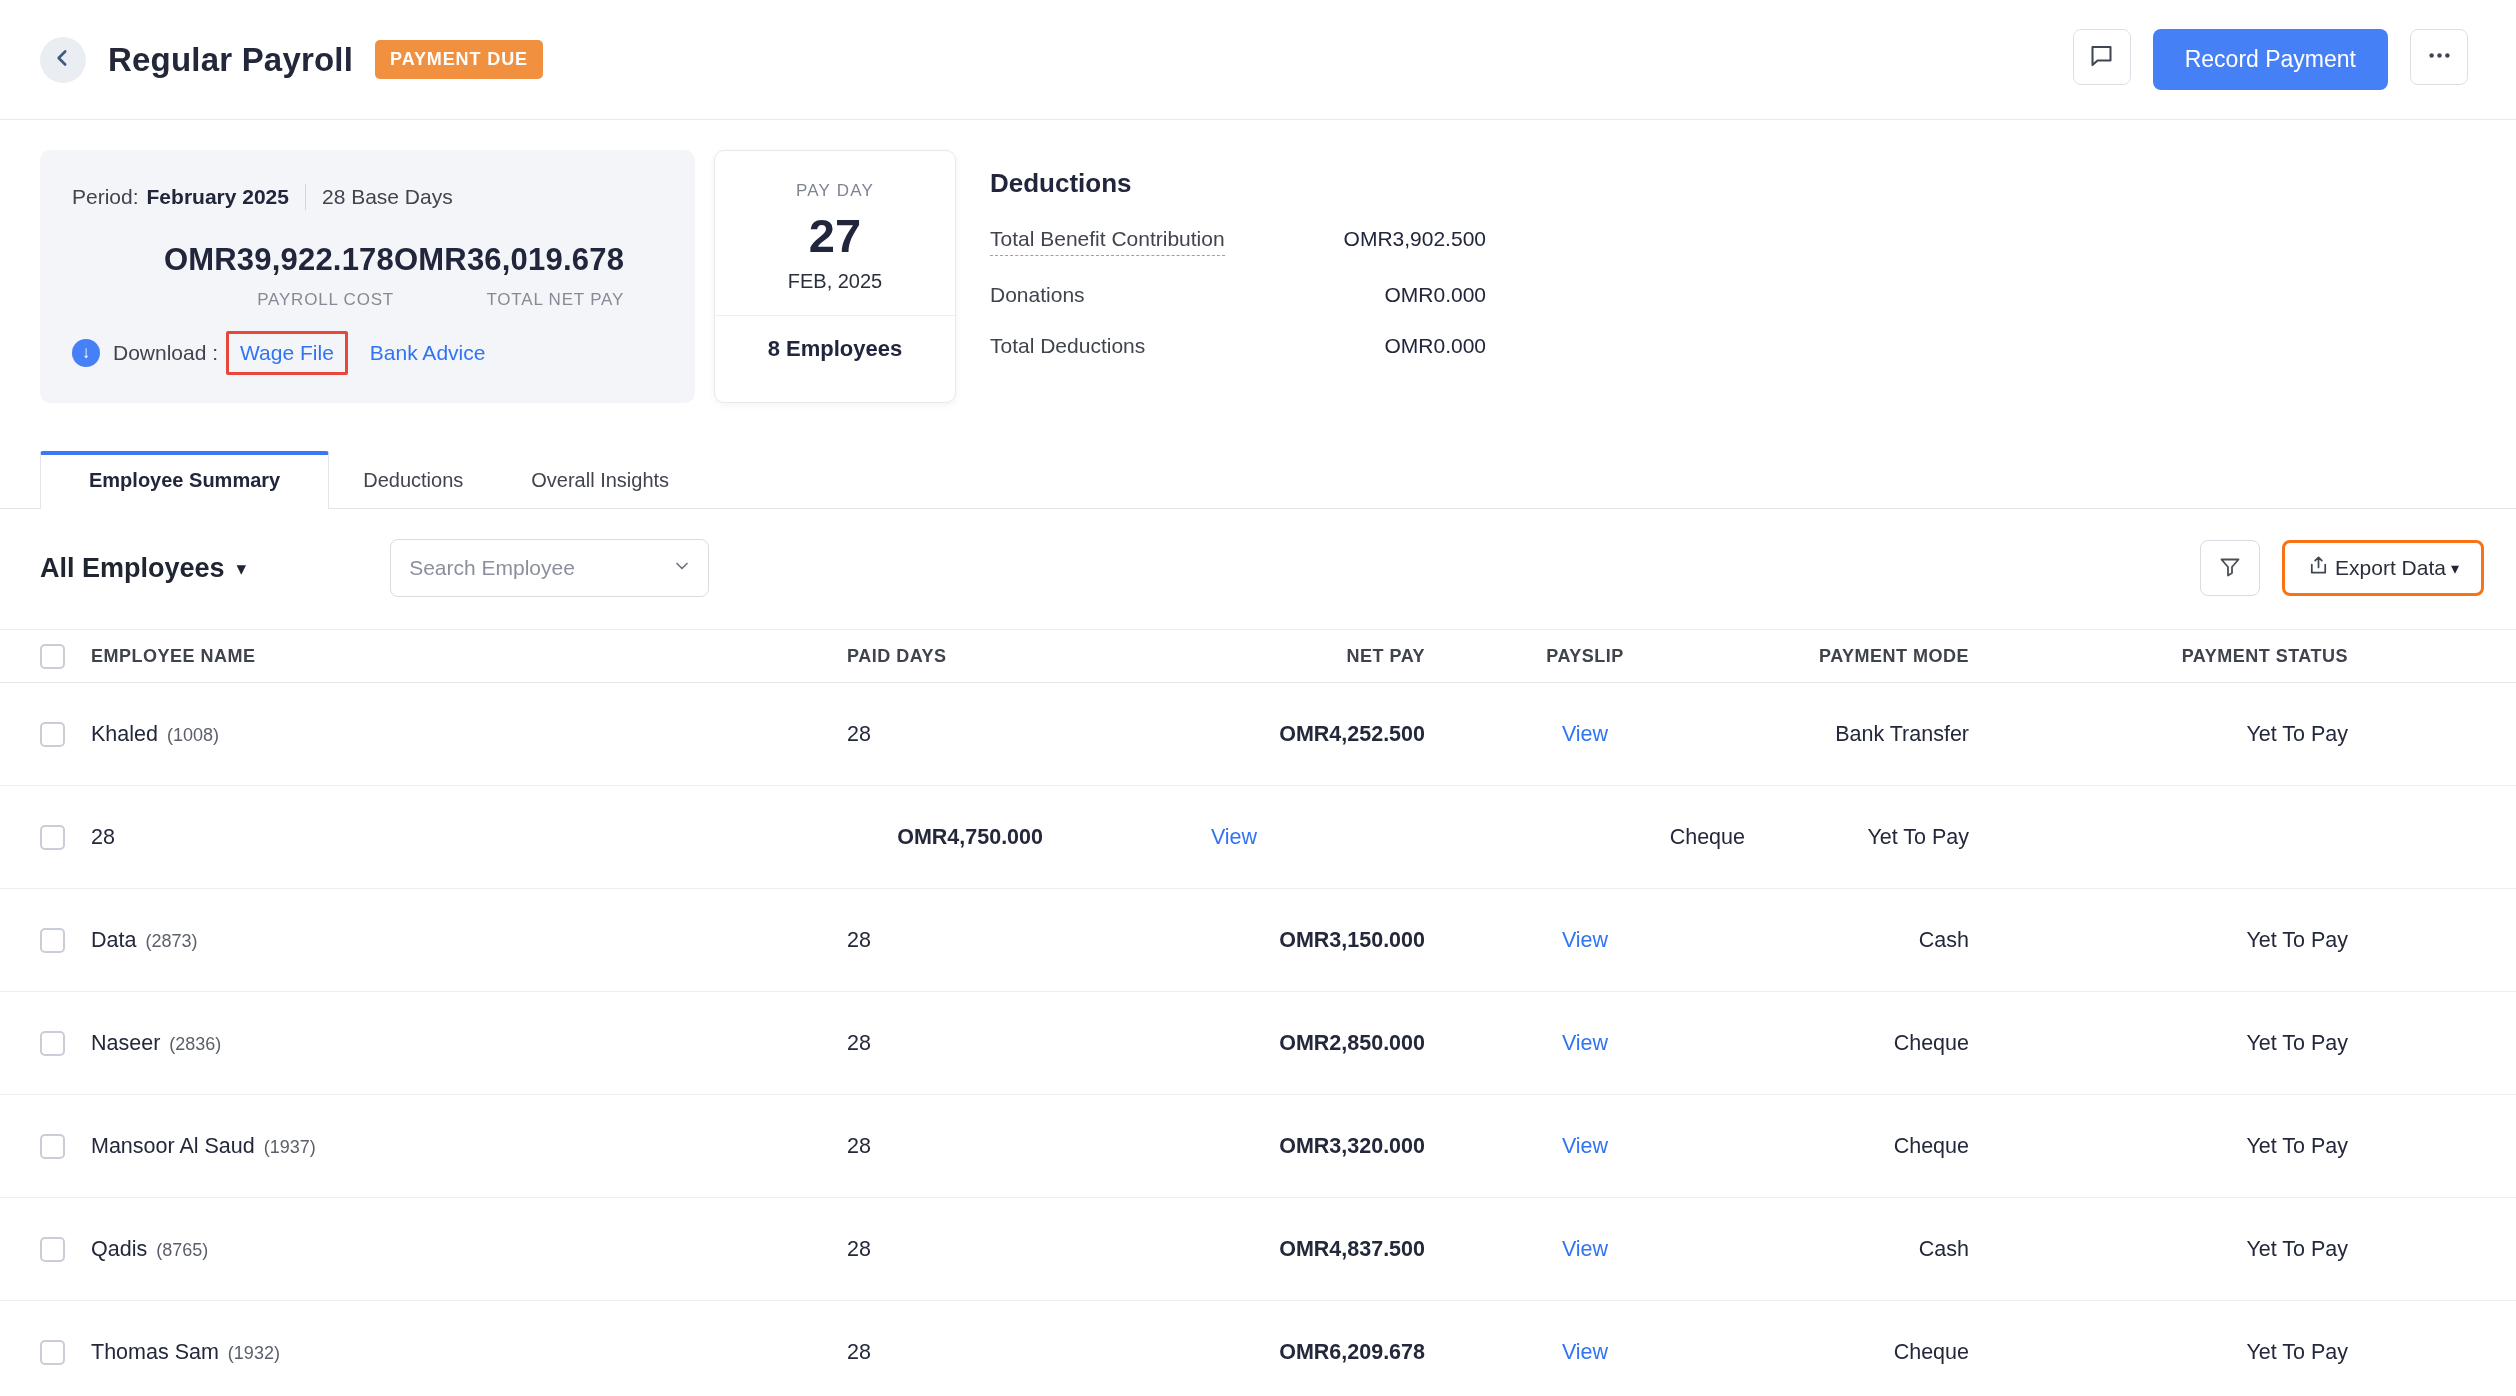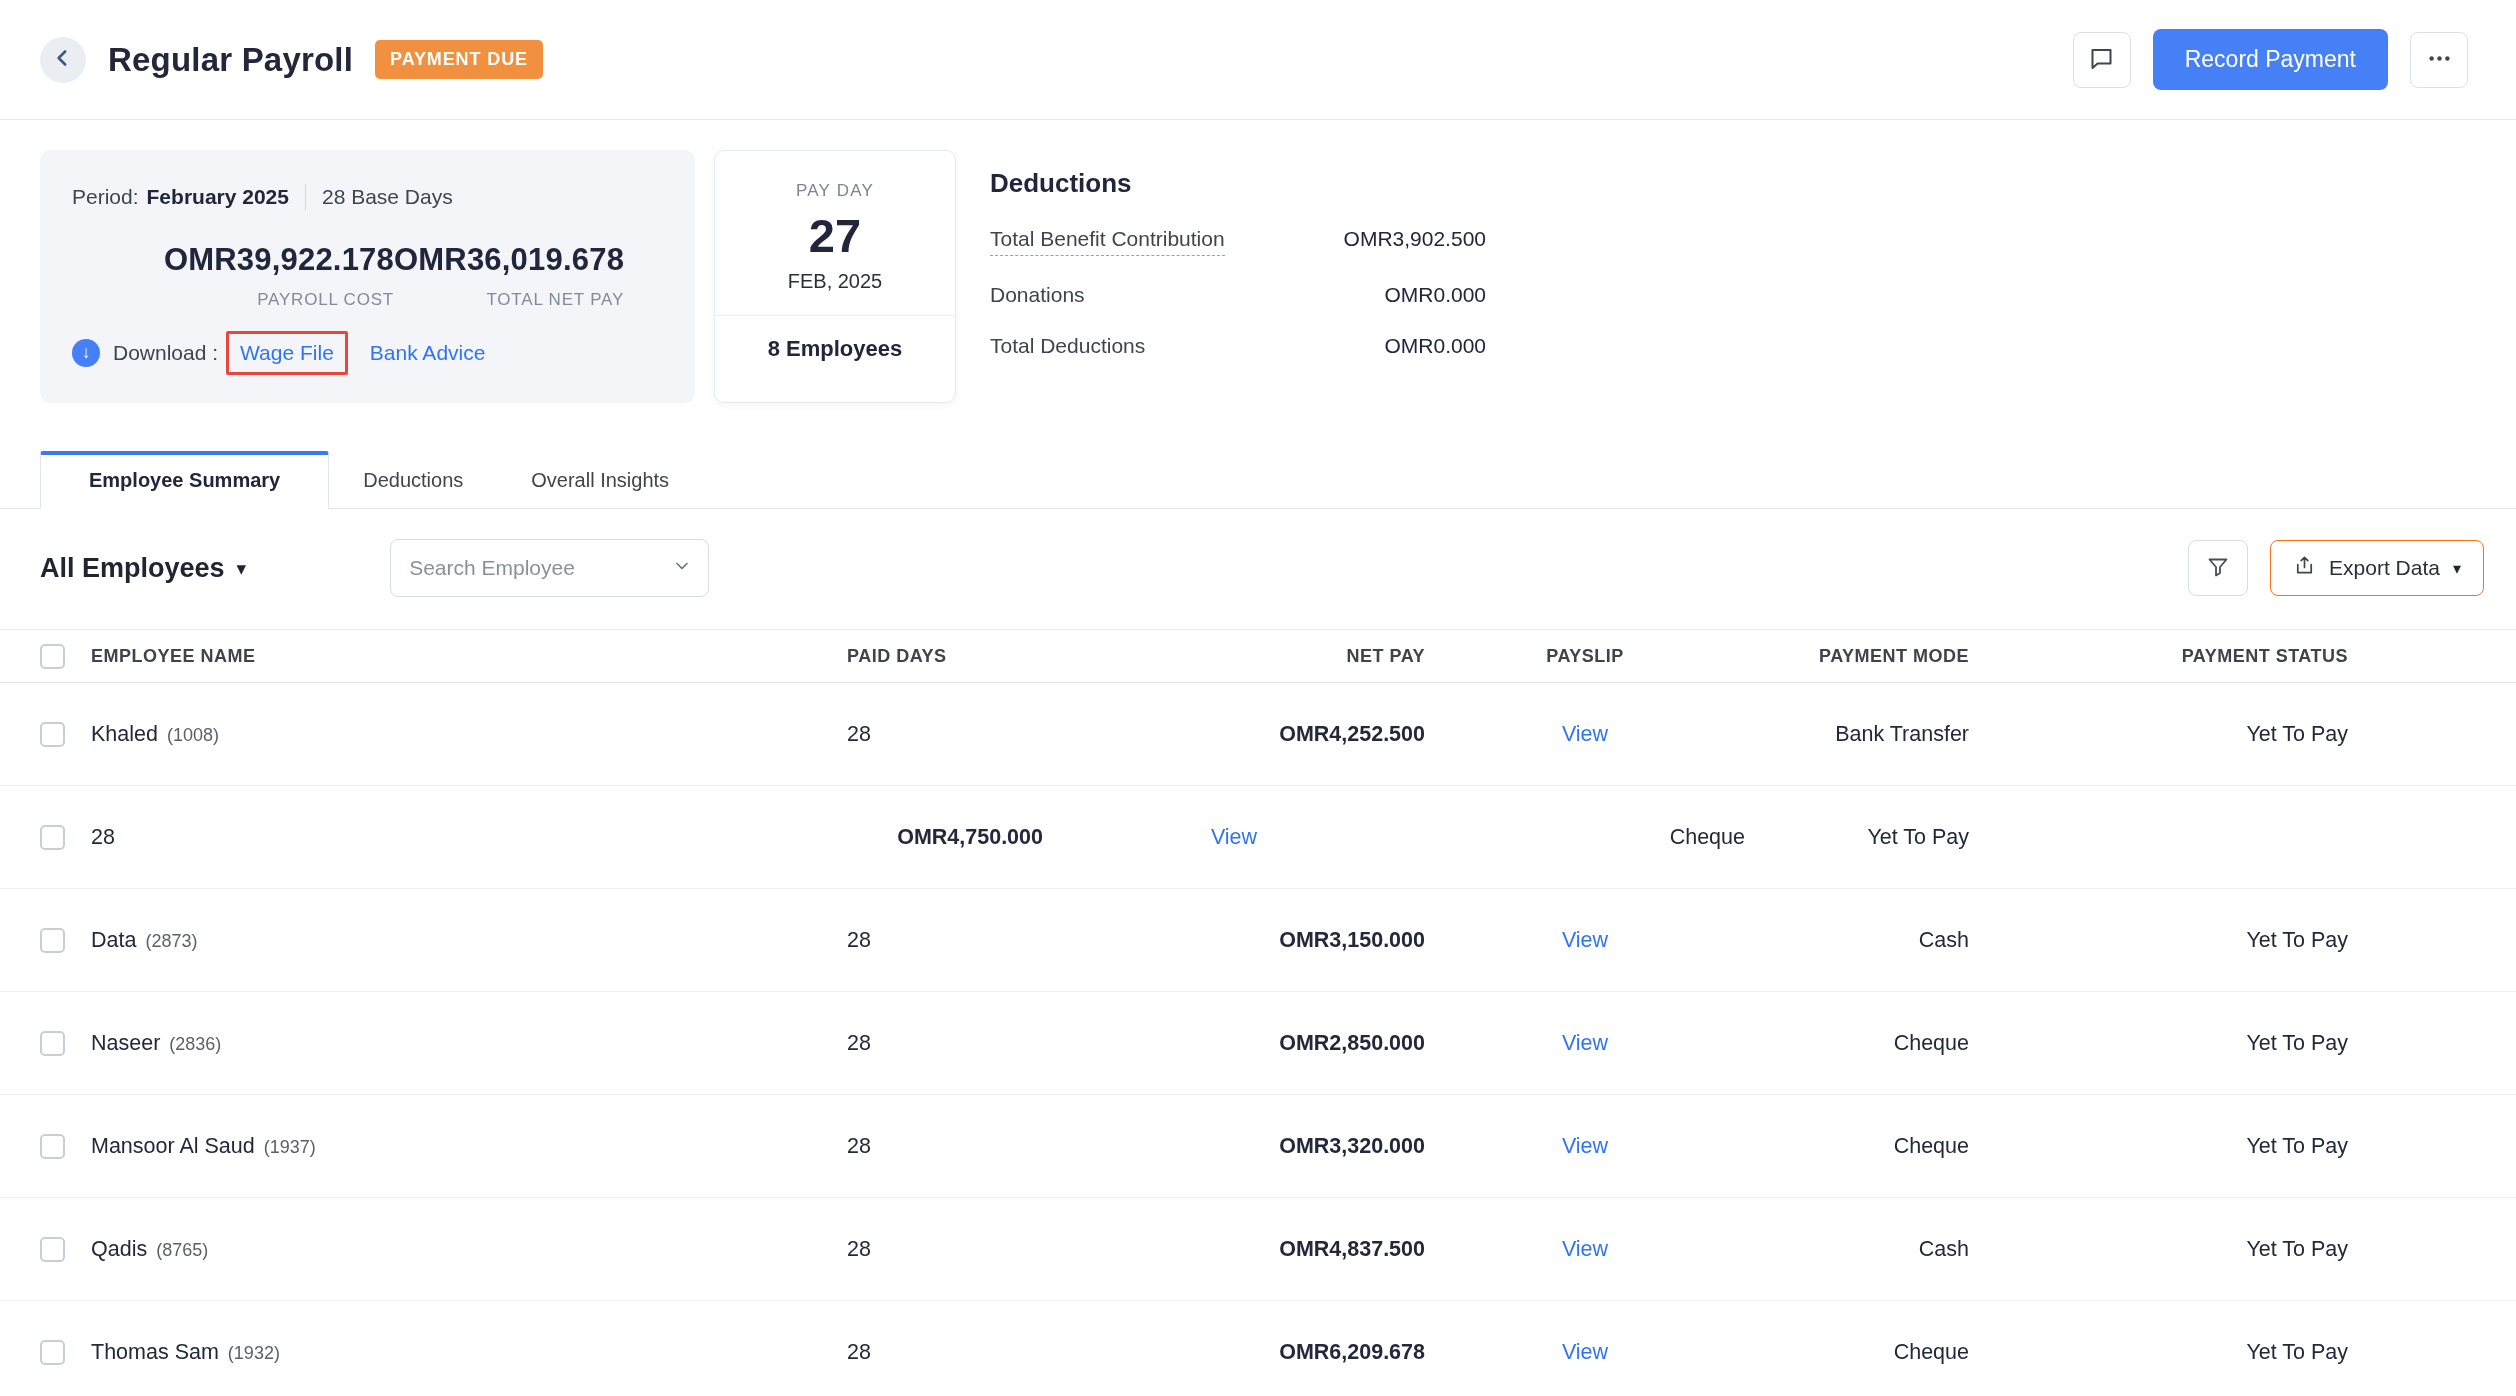--- a/index.html
+++ b/index.html
@@ -10,21 +10,21 @@
     font-family:"Liberation Sans","DejaVu Sans",sans-serif;
   }
   a { text-decoration:none; }
 
   
   .topbar { height:120px; border-bottom:1px solid #E7EAEE; display:flex; align-items:center; justify-content:space-between; padding:0 48px 0 40px; }
   .topbar-left { display:flex; align-items:center; }
   .back-btn { width:46px; height:46px; border-radius:50%; background:#EAEEF3; border:none; display:flex; align-items:center; justify-content:center; cursor:pointer; }
   .page-title { font-size:33px; font-weight:600; color:#22273A; margin:0 0 0 22px; letter-spacing:.2px; }
   .badge { margin-left:22px; background:#F1903F; color:#fff; font-size:18px; font-weight:700; letter-spacing:.9px; padding:9px 15px; border-radius:5px; }
-  .topbar-right { display:flex; align-items:center; gap:22px; }
+  .topbar-right { display:flex; gap:22px; }
   .icon-btn { height:56px; min-width:58px; border:1px solid #DCE0E6; border-radius:8px; background:#fff; display:flex; align-items:center; justify-content:center; cursor:pointer; }
   .primary-btn { height:61px; padding:0 32px; background:#4680F6; color:#fff; border:none; border-radius:8px; font-size:23px; cursor:pointer; font-family:inherit; }
 
   
   .summary { display:flex; align-items:flex-start; padding:30px 40px 0 40px; }
   .period-card { width:655px; height:253px; background:#F3F5F8; border-radius:10px; padding:34px 32px; flex:none;text-align:right; }
   .period-line { font-size:21px; color:#3F444E; display:flex; align-items:center; }
   .period-line b { color:#21263C; margin-left:8px; }
   .vbar { width:1px; height:26px; background:#D2D6DD; margin:0 16px; display:inline-block; }
   .amounts { display:flex; margin-top:32px; }
@@ -58,21 +58,21 @@
 
   
   .filters { display:flex; align-items:center; padding:30px 32px 0 40px; }
   .emp-filter { font-size:27px; font-weight:700; color:#202532; display:flex; align-items:center; gap:12px; cursor:pointer; }
   .caret { font-size:19px; color:#202532; }
   .search-select { margin-left:144px; width:319px; height:58px; border:1px solid #D8DCE3; border-radius:8px; display:flex; align-items:center; padding:0 16px; background:#fff; }
   .search-select input { border:none; outline:none; font-size:21px; flex:1; min-width:0; color:#21263C; background:transparent; font-family:inherit; }
   .search-select input::placeholder { color:#8A909B; }
   .spacer { flex:1; }
   .filter-btn { width:60px; height:56px; border:1px solid #D8DCE3; border-radius:8px; background:#fff; display:flex; align-items:center; justify-content:center; margin-right:22px; cursor:pointer; }
-  .export-btn { height:56px; border:1px solid #f97316; border-radius:8px; background:#fff; font-size:21px; color:#2A2F3A; display:flex; align-items:center; gap:13px; padding:0 22px; cursor:pointer; font-family:inherit; }
+  .export-btn { height:56px; border:3px solid #f97316; border-radius:8px; background:#fff; font-size:21px; color:#2A2F3A; display:flex; align-items:center; gap:5px; padding:0 22px; cursor:pointer; font-family:inherit; }
   .export-btn .caret { font-size:16px; }
 
   
   .emp-table { margin-top:32px; }
   .thead, .trow { display:grid; grid-template-columns:51px 756px 196px 382px 320px 224px 379px; align-items:center; padding:0 168px 0 40px; }
   .thead { height:54px; border-top:1px solid #E9ECF0; border-bottom:1px solid #E2E5EA; font-size:18px; font-weight:700; color:#3F434B; letter-spacing:.5px; }
   .trow { height:103px; border-bottom:1px solid #EDEFF2; font-size:21.5px; color:#23283A; }
   .c-right { text-align:right; }
   .c-center { text-align:center; }
   .checkbox { width:25px; height:25px; border:2px solid #C9CED6; border-radius:5px; background:#fff; cursor:pointer; }

